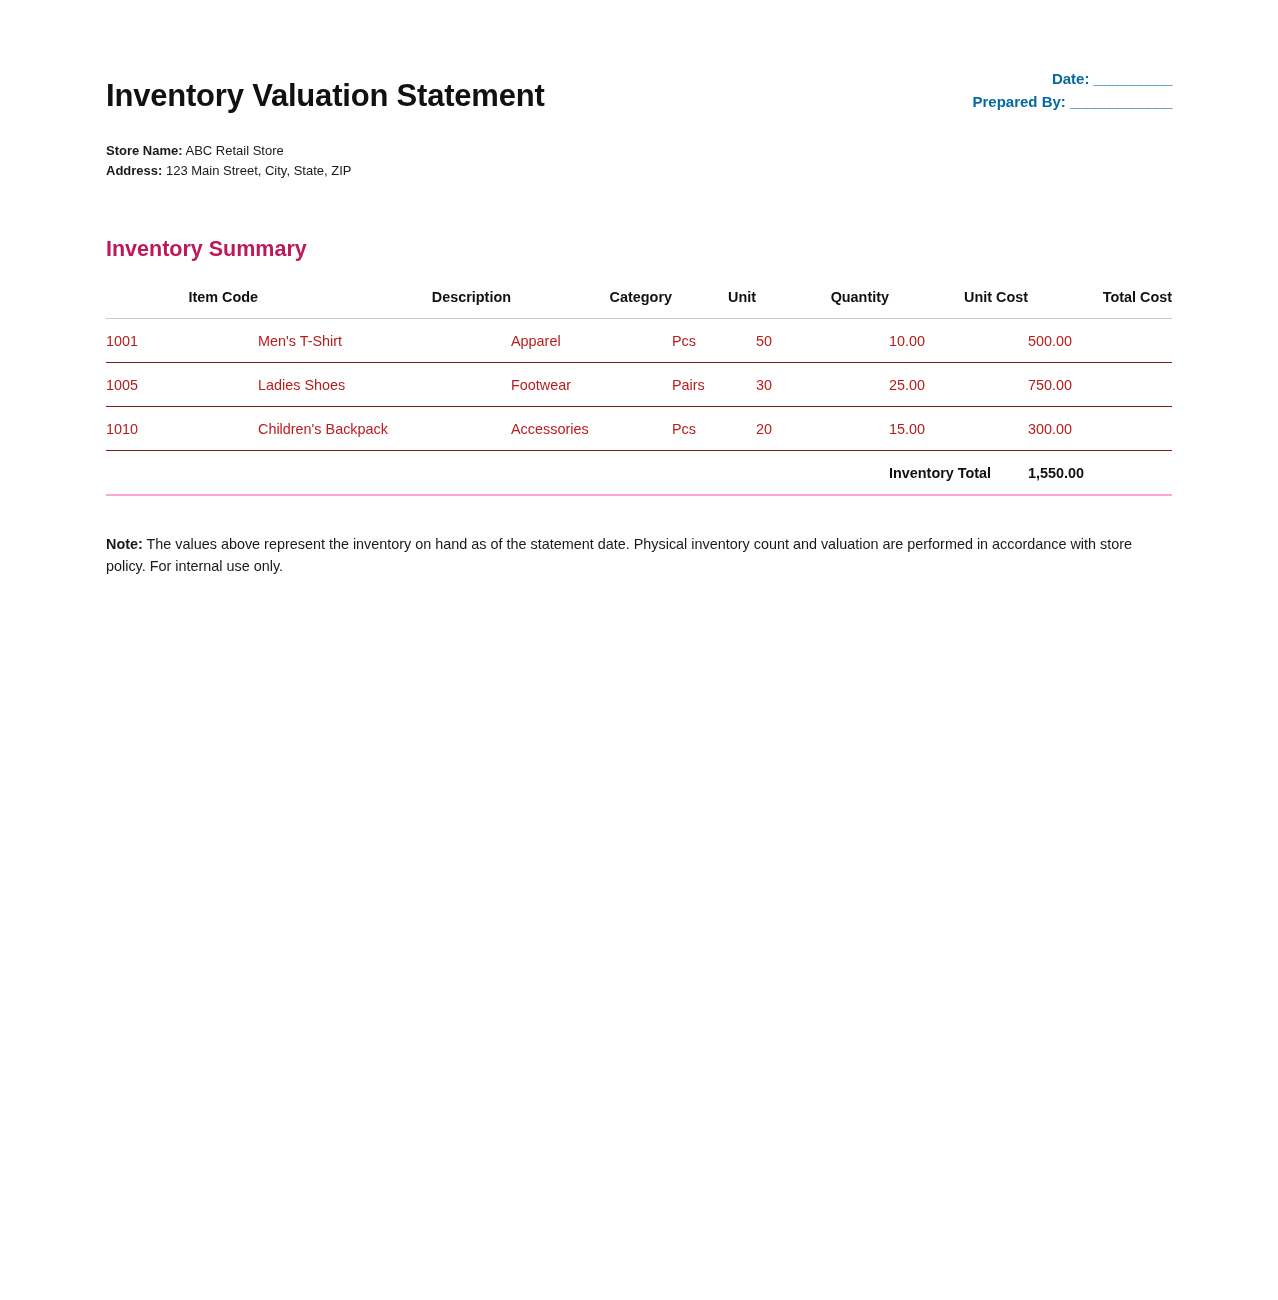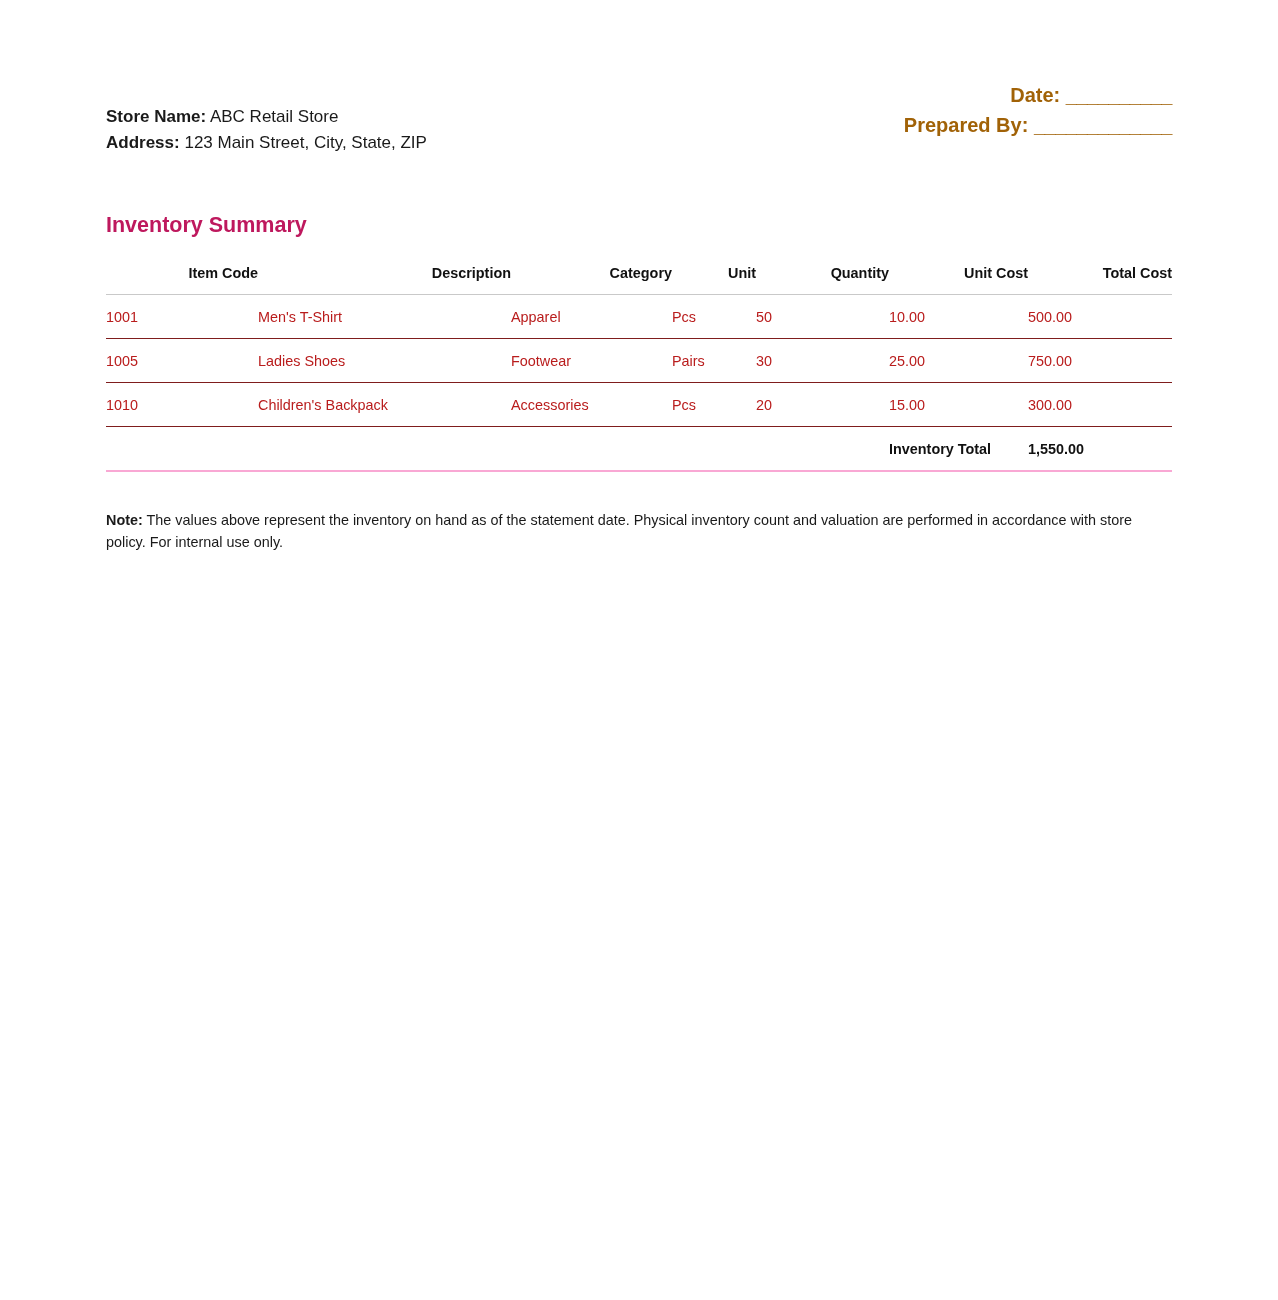--- a/index.html
+++ b/index.html
@@ -31,37 +31,37 @@
     font-size: 31px;
     font-weight: bold;
     letter-spacing: -0.2px;
     line-height: 1.18;
     margin: 0;
     color: #111111;
   }
   .header-right {
     position: absolute;
     right: 0;
-    top: 80px;
+    top: 68px;
     text-align: right;
-    font-size: 20px;
+    font-size: 15px;
     font-weight: bold;
     line-height: 1.52;
     white-space: nowrap;
-    color: #a16207;
+    color: #0369a1;
   }
   .header-right .sig-line {
     font-weight: bold;
     letter-spacing: -0.5px;
   }
 
   
   .meta {
     margin-top: 26px;
-    font-size: 17px;
+    font-size: 13px;
     line-height: 1.55;
     color: #1a1a1a;
   }
   .meta .lbl {
     font-weight: bold;
   }
 
   
   .section-title {
     font-size: 21.5px;
@@ -122,20 +122,21 @@
     color: #1a1a1a;
   }
   .note .lbl { font-weight: bold; }
 </style>
 </head>
 <body>
 
 <div class="page">
 
   <div class="header-block">
+    <h1 class="doc-title">Inventory Valuation Statement</h1>
 
     <div class="header-right">
       <div>
         <span>Date:</span>
         <span class="sig-line">__________</span>
       </div>
       <div>
         <span>Prepared By:</span>
         <span class="sig-line">_____________</span>
       </div>

